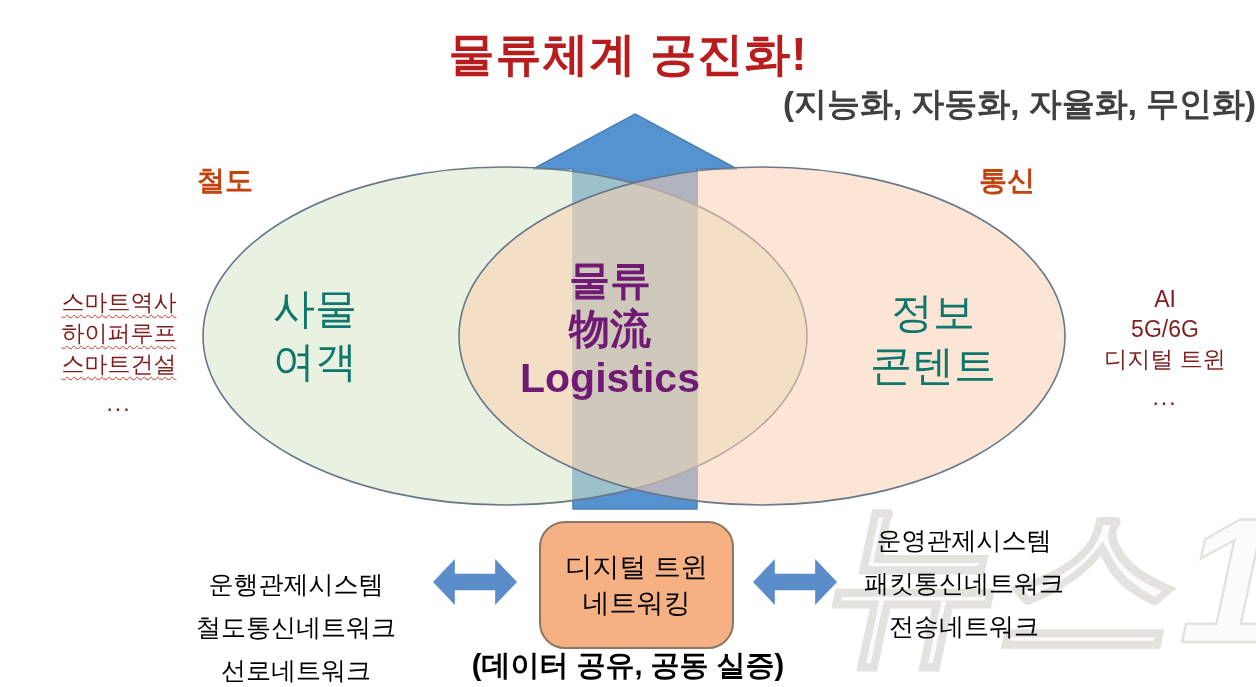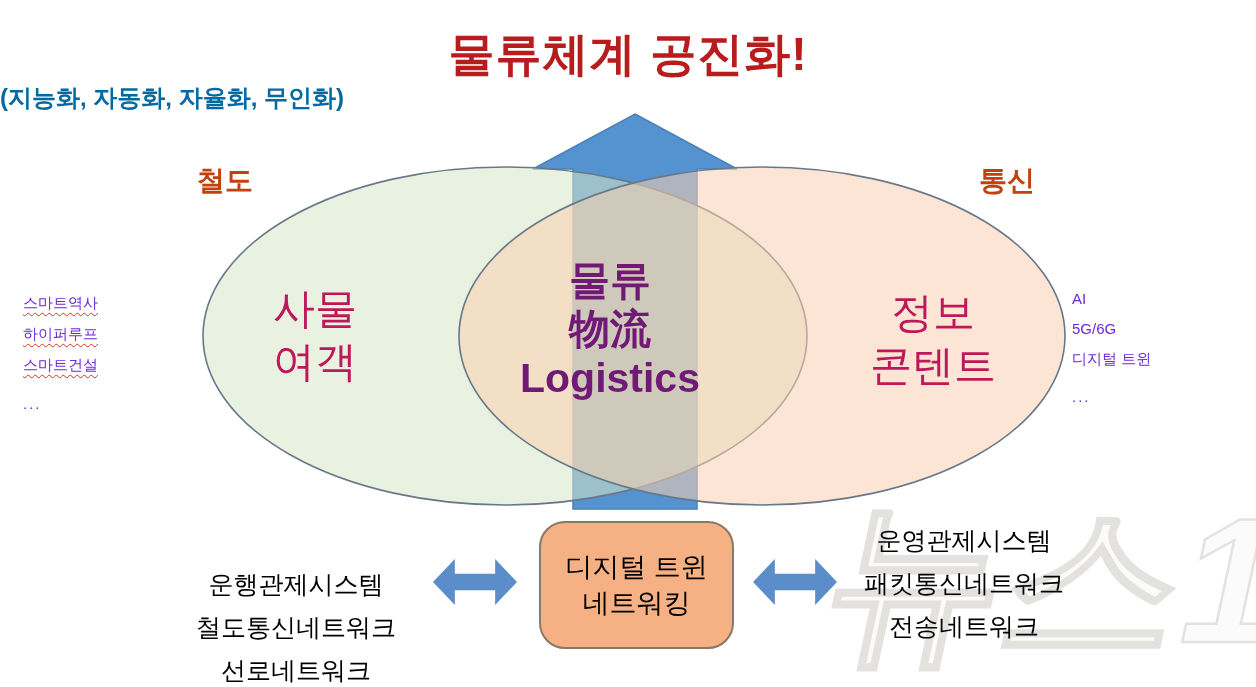--- a/index.html
+++ b/index.html
@@ -21,42 +21,42 @@
     text-shadow:0 0 1px #e8e6e3;
     white-space:nowrap;
     user-select:none;
   }
 
   .title{
     left:0;right:0;top:24px;text-align:center;z-index:3;
     font-size:46px;font-weight:bold;color:#b91c1c;letter-spacing:1px;
   }
   .subtitle{
-    left:0;right:0;top:82px;text-align:left;z-index:3;
-    font-size:24px;font-weight:bold;color:#0369a1;
+    left:0;right:0;top:82px;text-align:right;z-index:3;
+    font-size:33px;font-weight:bold;color:#404040;
   }
 
   .venn-label{z-index:3;font-size:28px;font-weight:bold;color:#c2410c;}
   .venn-label.left{left:197px;top:162px;}
   .venn-label.right{left:979px;top:162px;}
 
-  .side-notes{z-index:3;font-size:15px;line-height:31px;text-align:left;color:#6d28d9;}
+  .side-notes{z-index:3;font-size:23px;line-height:31px;text-align:center;color:#7f1d1d;}
   .side-notes.left{left:23px;top:287px;width:192px;}
   .side-notes.right{left:1072px;top:284px;width:186px;line-height:30px;}
   .side-notes .more{display:block;margin-top:8px;letter-spacing:2px;}
   .wavy{
     text-decoration-line:underline;
     text-decoration-style:wavy;
     text-decoration-color:#cf3721;
     text-decoration-thickness:1px;
     text-underline-offset:4px;
   }
   .side-notes div{display:block;}
 
-  .venn-text{z-index:3;font-size:42px;line-height:53px;color:#be185d;}
+  .venn-text{z-index:3;font-size:42px;line-height:53px;color:#0f766e;}
   .venn-text.left{left:273px;top:282px;text-align:left;}
   .venn-text.right{left:852px;top:286px;width:162px;text-align:center;}
 
   .center-text{
     left:508px;top:256px;width:204px;z-index:3;text-align:center;
     font-size:41px;line-height:49px;font-weight:bold;color:#701a75;
   }
 
   .bottom-list{z-index:3;font-size:25px;line-height:43px;text-align:center;color:#000;}
   .bottom-list.left{left:168px;top:519px;width:256px;margin-top:44px;}
@@ -143,14 +143,15 @@
     <div>디지털 트윈</div>
     <div>네트워킹</div>
   </div>
 
   <div class="abs bottom-list right">
     <div>운영관제시스템</div>
     <div>패킷통신네트워크</div>
     <div>전송네트워크</div>
   </div>
 
+  <div class="abs caption">(데이터 공유, 공동 실증)</div>
 
 </div>
 
 </body></html>

